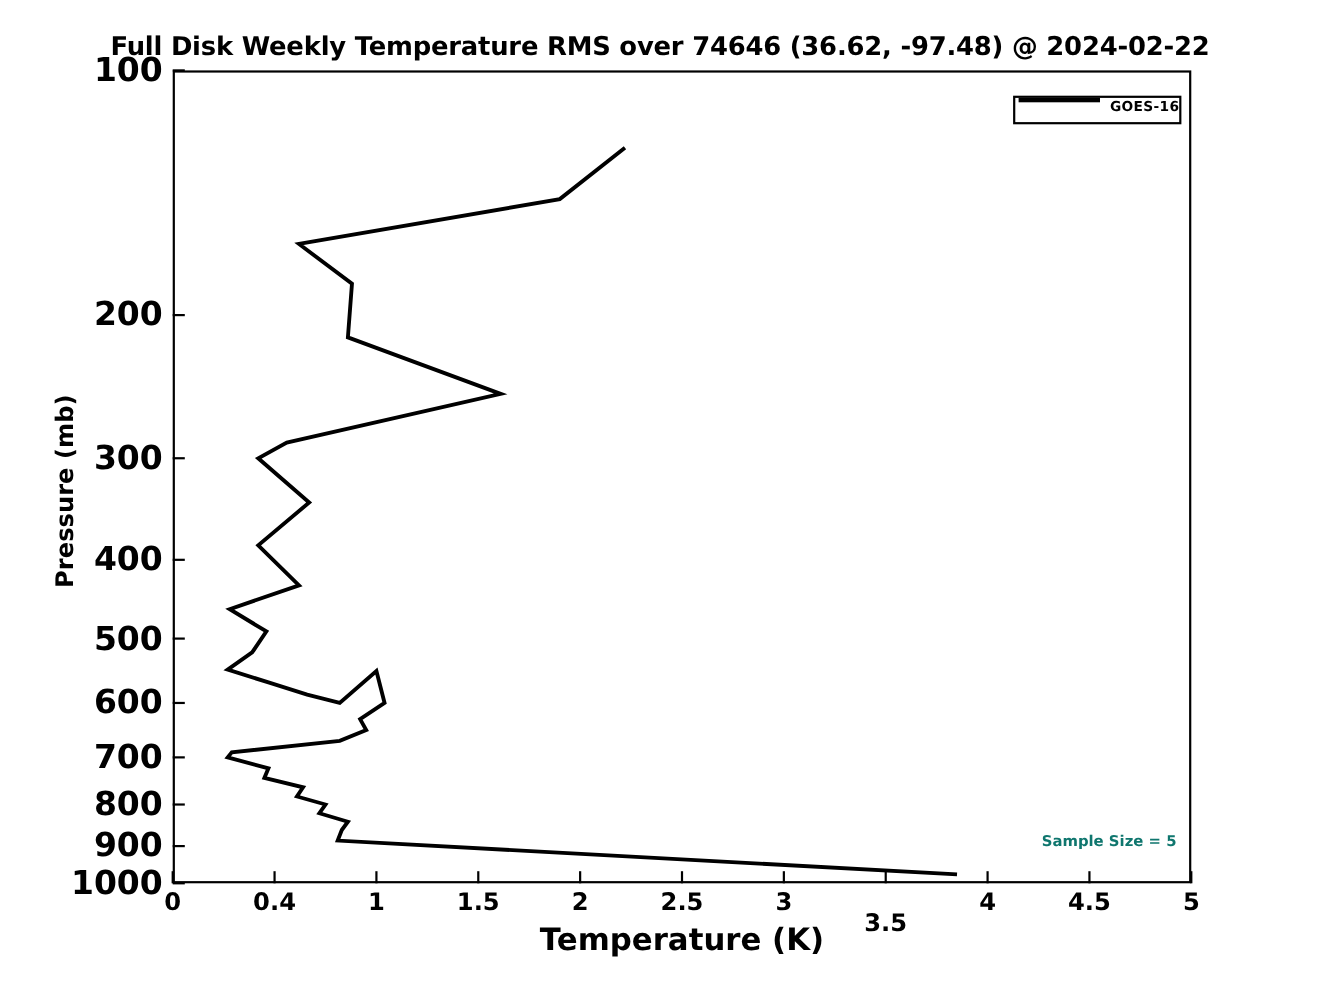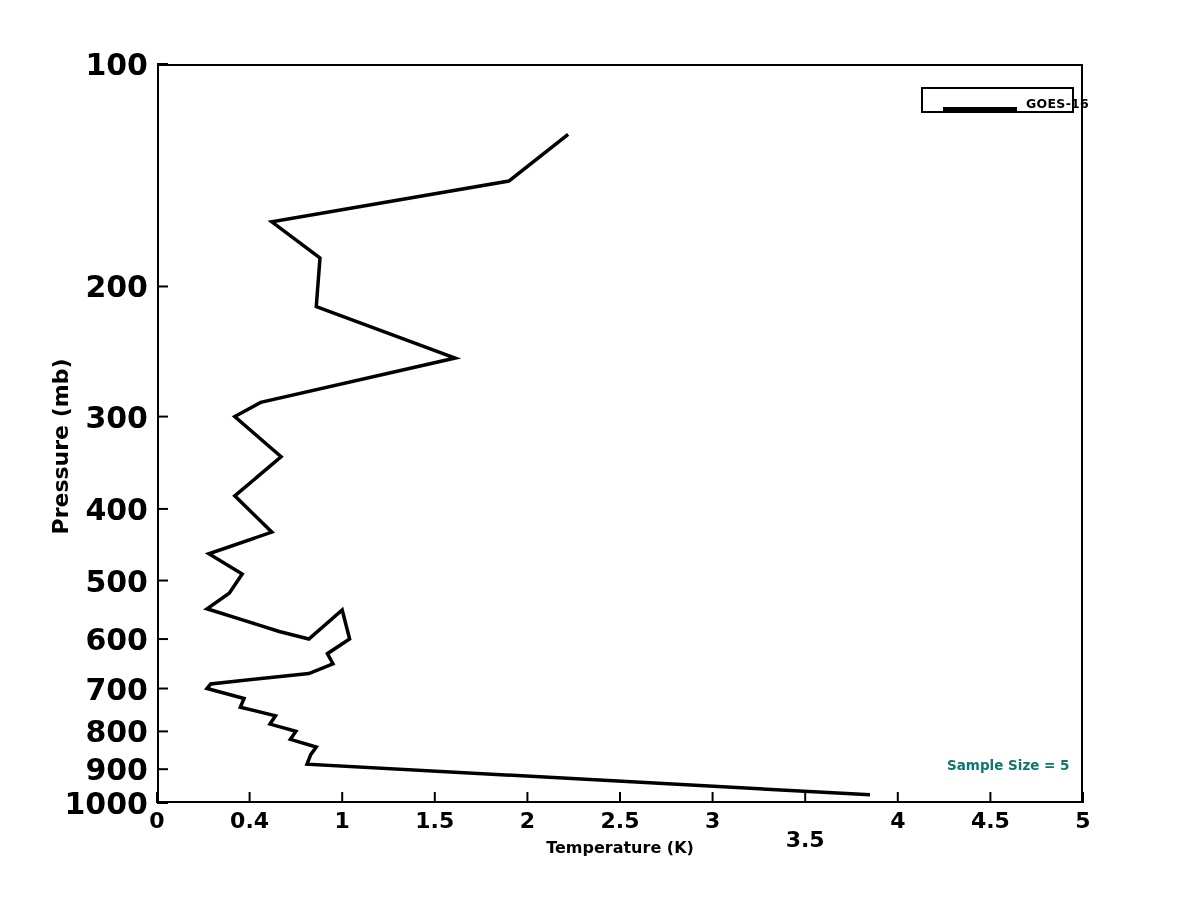--- a/index.html
+++ b/index.html
@@ -79,37 +79,37 @@
     transform: rotate(-90deg);
     transform-origin: center center;
     white-space: nowrap;
   }
   #xlabel {
     position: absolute;
     left: 157px;
     top: 838px;
     width: 926px;
     text-align: center;
-    font-size: 16px;
+    font-size: 28px;
     font-weight: bold;
     color: #000000;
     white-space: nowrap;
   }
   #legend {
     position: absolute;
     left: 921px;
     top: 87px;
     width: 153px;
     height: 26px;
     border: 2px solid #000000;
     background: #ffffff;
     box-sizing: border-box;
     display: flex;
-    align-items: flex-end;
-    padding-left: 20px;
+    align-items: flex-start;
+    padding-left: 3px;
   }
   #legend-swatch {
     width: 74px;
     height: 0;
     border-top: 4px solid #000000;
     margin-right: 9px;
     flex: 0 0 auto;
   }
   #legend-label {
     font-size: 12.5px;
@@ -126,20 +126,21 @@
     font-weight: bold;
     color: #0f766e;
     white-space: nowrap;
   }
 </style>
 </head>
 <body>
 
 <div id="figure">
 
+  <div id="plot-title">Full Disk Weekly Temperature RMS over 74646 (36.62, -97.48) @ 2024-02-22</div>
 
   <div id="axes-frame"></div>
 
   <svg id="svg-layer" viewBox="0 0 1200 900" preserveAspectRatio="none">
     <g id="tick-group">
         <line x1="157" x2="168" y1="64" y2="64" stroke="#000" stroke-width="2"></line>
         <line x1="157" x2="168" y1="286.4611667956822" y2="286.4611667956822" stroke="#000" stroke-width="2"></line>
         <line x1="157" x2="168" y1="416.59260723783063" y2="416.59260723783063" stroke="#000" stroke-width="2"></line>
         <line x1="157" x2="168" y1="508.9223335913643" y2="508.9223335913643" stroke="#000" stroke-width="2"></line>
         <line x1="157" x2="168" y1="580.5388332043178" y2="580.5388332043178" stroke="#000" stroke-width="2"></line>

